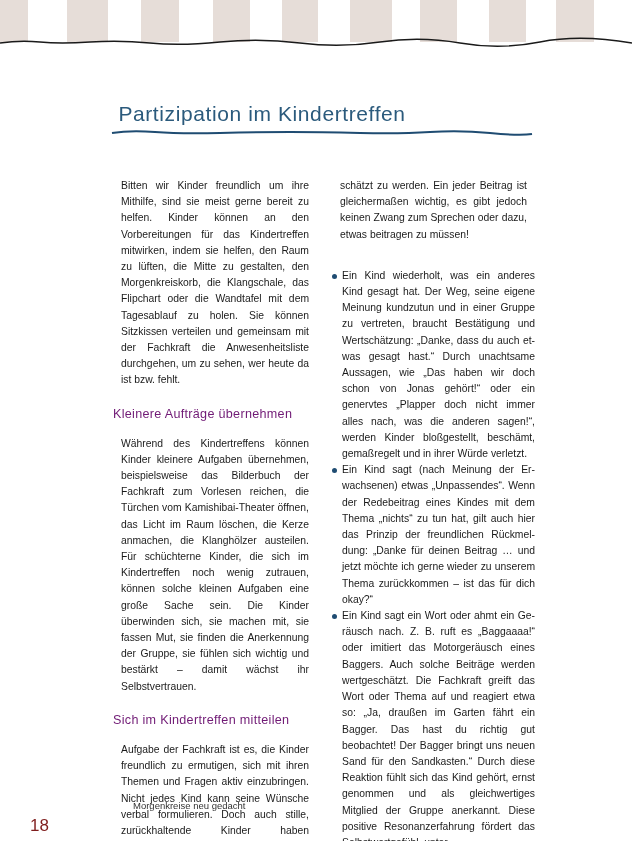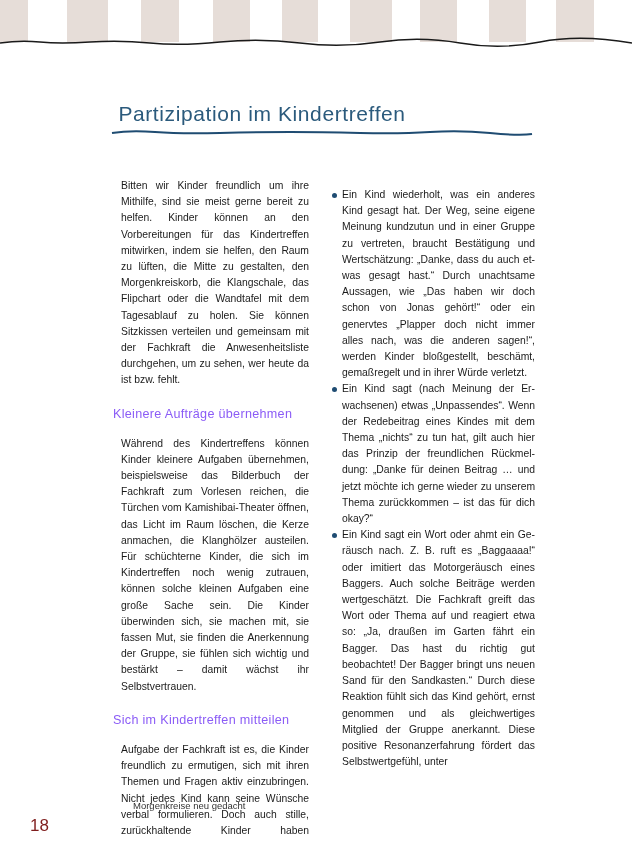--- a/index.html
+++ b/index.html
@@ -8,21 +8,21 @@
   .stripes { position: absolute; left: 0; top: 0; width: 632px; height: 44px; }
   .stripe { position: absolute; top: 0; height: 42px; background: #e6ddd8; }
   .topline { position: absolute; left: 0; top: 36px; width: 632px; height: 12px; }
   .title { position: absolute; left: 0; width: 524px; top: 88px; text-align: center;
            font-size: 21px; letter-spacing: 0.6px; color: #2b5a7c; font-weight: normal; }
   .title-underline { position: absolute; left: 110px; top: 127px; width: 424px; height: 12px; }
   .col { position: absolute; top: 170px; width: 204px; font-size: 10.35px; line-height: 16.2px; }
   .col p { margin: 8px; text-align: justify; hyphens: manual; }
   .col-left { left: 113px; }
   .col-right { left: 332px; width: 203px; }
-  .subhead { color: #8b5cf6; font-size: 12.6px; letter-spacing: 0.3px; margin: 17px 0 14px 0; line-height: 16px; }
+  .subhead { color: #701a75; font-size: 12.6px; letter-spacing: 0.3px; margin: 17px 0 14px 0; line-height: 16px; }
   .gap { height: 17px; }
   ul.bullets { list-style: none; margin: 0; padding: 0; }
   ul.bullets li { position: relative; padding-left: 10px; text-align: justify; }
   ul.bullets li .dot { position: absolute; left: 0; top: 6px; width: 5px; height: 5px;
                        border-radius: 50%; background: #1f4c72; }
   ul.bullets li b { font-weight: normal; }
   .footer-num { position: absolute; left: 30px; top: 816px; font-size: 17px; color: #7f1d1d; }
   .footer-title { position: absolute; left: 113px; top: 800px; font-size: 9.5px; color: #333; padding-left: 20px; }
 </style>
 </head>
@@ -52,20 +52,21 @@
 
 <div class="col col-left">
   <p>Bitten wir Kinder freundlich um ihre Mithil­fe, sind sie meist gerne bereit zu helfen. Kin­der können an den Vorbereitungen für das Kindertreffen mitwirken, indem sie helfen, den Raum zu lüften, die Mitte zu gestalten, den Morgenkreiskorb, die Klangschale, das Flipchart oder die Wandtafel mit dem Tages­ablauf zu holen. Sie können Sitzkissen ver­teilen und gemeinsam mit der Fachkraft die Anwesenheitsliste durchgehen, um zu se­hen, wer heute da ist bzw. fehlt.</p>
   <div class="subhead">Kleinere Aufträge übernehmen</div>
   <p>Während des Kindertreffens können Kinder kleinere Aufgaben übernehmen, beispiels­weise das Bilderbuch der Fachkraft zum Vor­lesen reichen, die Türchen vom Kamishibai-Theater öffnen, das Licht im Raum löschen, die Kerze anmachen, die Klanghölzer austei­len. Für schüchterne Kinder, die sich im Kindertreffen noch wenig zutrauen, können solche kleinen Aufgaben eine große Sache sein. Die Kinder überwinden sich, sie machen mit, sie fassen Mut, sie finden die Anerken­nung der Gruppe, sie fühlen sich wichtig und bestärkt – damit wächst ihr Selbstvertrauen.</p>
   <div class="subhead">Sich im Kindertreffen mitteilen</div>
   <p>Aufgabe der Fachkraft ist es, die Kinder freundlich zu ermutigen, sich mit ihren The­men und Fragen aktiv einzubringen. Nicht jedes Kind kann seine Wünsche verbal for­mulieren. Doch auch stille, zurückhaltende Kinder haben Bedürfnisse und das Recht, gehört zu werden. Hierfür brauchen sie sprachliche Begleitung, ermunternde Un­terstützung und das sichere Gefühl, mit ih­ren Anliegen ernst genommen und wertge­</p>
 </div>
 
 <div class="col col-right">
+  <p>schätzt zu werden. Ein jeder Beitrag ist gleichermaßen wichtig, es gibt jedoch kei­nen Zwang zum Sprechen oder dazu, etwas beitragen zu müssen!</p>
   <div class="gap"></div>
   <ul class="bullets">
     <li>
       <span class="dot"></span>
       <b>Ein Kind wiederholt, was ein anderes Kind gesagt hat.</b><span> Der Weg, seine eigene Meinung kundzutun und in einer Gruppe zu vertreten, braucht Bestätigung und Wertschätzung: „Danke, dass du auch et­was gesagt hast.“ Durch unachtsame Aus­sagen, wie „Das haben wir doch schon von Jonas gehört!“ oder ein genervtes „Plapper doch nicht immer alles nach, was die anderen sagen!“, werden Kinder bloßgestellt, beschämt, gemaßregelt und in ihrer Würde verletzt.</span>
     </li>
     <li>
       <span class="dot"></span>
       <b>Ein Kind sagt (nach Meinung der Er­wachsenen) etwas „Unpassendes“.</b><span> Wenn der Redebeitrag eines Kindes mit dem Thema „nichts“ zu tun hat, gilt auch hier das Prinzip der freundlichen Rückmel­dung: „Danke für deinen Beitrag … und jetzt möchte ich gerne wieder zu unse­rem Thema zurückkommen – ist das für dich okay?“</span>
     </li>

